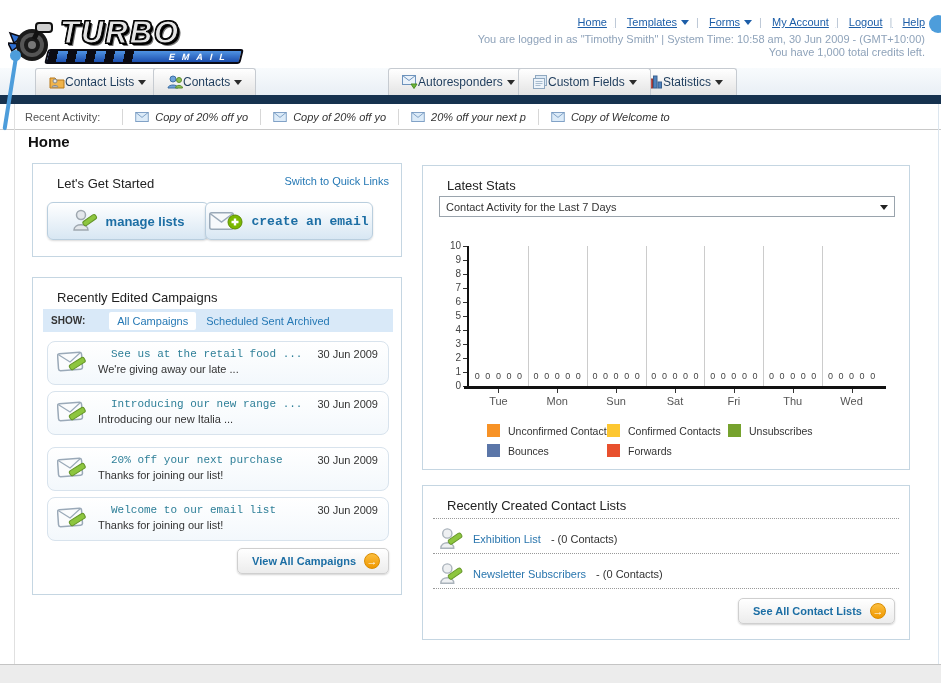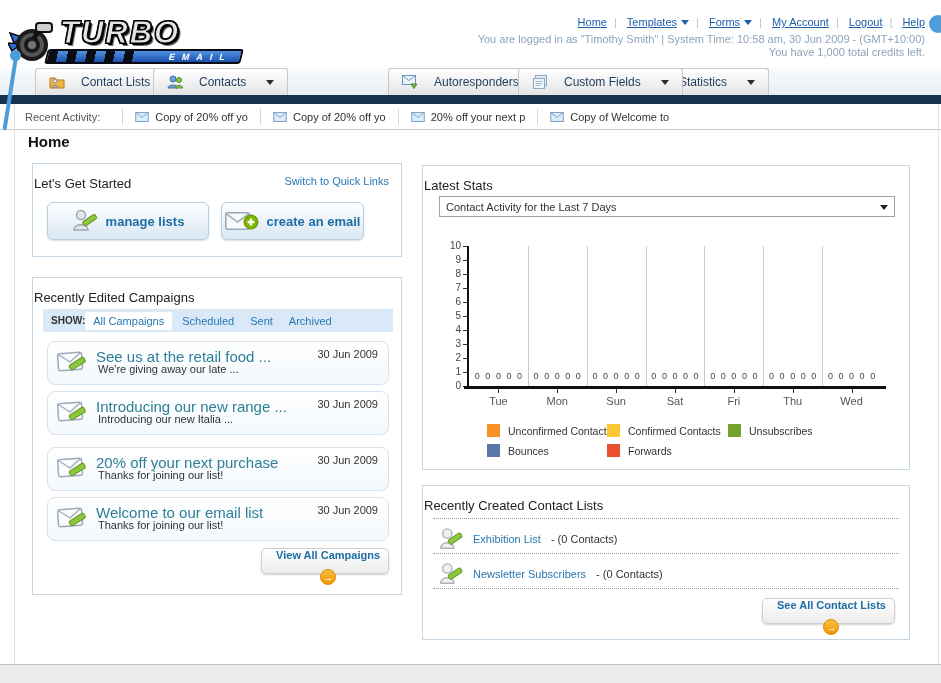--- a/index.html
+++ b/index.html
@@ -32,68 +32,68 @@
   #corner-dot { position:absolute; left:929px; top:3px; width:18px; height:18px; border-radius:50%; background:#4d9ddb; }
 
   
   #pin-dot { position:absolute; left:10px; top:50px; width:11px; height:11px; border-radius:50%; background:#4d9ddb; z-index:5; }
   #pin-line { position:absolute; left:14px; top:57px; width:4px; height:74px; background:#4d9ddb;
     transform:rotate(9deg); transform-origin:top center; border-radius:2px; z-index:5; }
 
   
   #tabbar { position:absolute; left:0; top:68px; width:941px; height:27px;
     background:linear-gradient(#f8fbfd,#e9eff5); }
-  .tab { position:absolute; top:0; height:27px; display:flex; align-items:center; gap:16px; padding:0 13px;
+  .tab { position:absolute; top:0; height:27px; display:flex; align-items:center; gap:0; padding:0 13px;
     background:linear-gradient(#ffffff,#e4e4e4); border:1px solid #c6cbd1; border-bottom:none;
     border-radius:3px 3px 0 0; font-size:12px; color:#1e3c5c; cursor:pointer; white-space:nowrap; }
   .tab .dd-arrow { border-top-color:#2b2b2b; border-left-width:4px; border-right-width:4px; }
   #navybar { position:absolute; left:0; top:95px; width:941px; height:9px; background:#16324f; }
 
   
   #activity { position:absolute; left:0; top:104px; width:941px; height:26px; background:#fff;
     border-bottom:1px solid #c9c9c9; display:flex; align-items:center; padding-left:25px; }
   #activity-label { font-size:11px; color:#555; margin-right:22px; }
   .act-item { display:flex; align-items:center; gap:6px; font-size:11px; color:#333;
-    padding:0 12px; border-left:1px solid #d7d7d7; height:16px; cursor:pointer; white-space:nowrap; }
+    padding:0 12px; border-left:1px solid #d7d7d7; height:16px; cursor:pointer; white-space:nowrap;font-style:italic; }
   .act-item:first-of-type { border-left:none; }
 
   .content-frame { position:absolute; left:14px; top:104px; width:925px; height:560px;
     border-left:1px solid #e0e0e0; border-right:1px solid #dce6ef; pointer-events:none; }
 
   
   #page-title { position:absolute; left:28px; top:133px; font-size:15px; font-weight:bold; color:#111; }
 
   .panel { position:absolute; background:#fff; border:1px solid #c5d6e2; }
-  .panel-title { position:absolute; left:1px; top:12px; font-size:13px; color:#222; }
+  .panel-title { position:absolute; left:24px; top:12px; font-size:13px; color:#222; }
 
   
   #panel-start { left:32px; top:163px; width:370px; height:94px; }
   #switch-link { position:absolute; right:12px; top:11px; font-size:11px; color:#2679b5; cursor:pointer; }
   .big-btn { position:absolute; top:38px; height:38px; display:flex; align-items:center; justify-content:center; gap:8px;
     background:linear-gradient(#ffffff,#d8e7f3); border:1px solid #b9cede; border-radius:6px;
     box-shadow:0 1px 2px rgba(0,0,0,.15); font-size:13px; font-weight:bold; color:#1c6ea4; cursor:pointer; }
   #btn-manage { left:14px; width:162px; }
-  #btn-create { left:188px; width:143px; }
+  #btn-create { left:172px; width:168px;font-family:Liberation Mono, monospace; }
 
   
   #panel-campaigns { left:32px; top:277px; width:370px; height:318px; }
   #filterbar { position:absolute; left:10px; top:31px; width:350px; height:23px; background:#d9e9f8;
     display:flex; align-items:center; font-size:11px; padding-left:8px; }
-  #filter-label { color:#333; font-size:10px; font-weight:bold; margin-right:0; }
-  .filter-link { color:#2679b5; cursor:pointer; margin-right:16px; }
+  #filter-label { color:#333; font-size:10px; font-weight:bold; margin-right:24px; }
+  .filter-link { color:#2679b5; cursor:pointer; margin-right:3px; }
   .filter-link.active { background:#fff; border-radius:2px; padding:3px 8px; margin-right:10px; }
   .camp-card { position:absolute; left:14px; width:342px; height:44px;
     background:linear-gradient(#ffffff,#f3f8fc); border:1px solid #d8e3ed; border-radius:8px; }
   .camp-icon { position:absolute; left:9px; top:9px; }
-  .camp-title { position:absolute; left:48px; top:6px; font-size:15px; color:#2e7f98; cursor:pointer; }
+  .camp-title { position:absolute; left:63px; top:6px; font-size:11px; color:#2e7f98; cursor:pointer;font-family:Liberation Mono, monospace; }
   .camp-sub { position:absolute; left:50px; top:21px; font-size:11px; color:#333; }
   .camp-date { position:absolute; right:10px; top:6px; font-size:11px; color:#333; }
   .pill-btn { position:absolute; height:26px; display:flex; align-items:center; gap:8px; padding:0 8px 0 14px;
     background:linear-gradient(#ffffff,#ececec); border:1px solid #cfcfcf; border-radius:5px;
-    box-shadow:0 1px 2px rgba(0,0,0,.18); font-size:11px; font-weight:bold; color:#1c6ea4; cursor:pointer;flex-direction:column; }
+    box-shadow:0 1px 2px rgba(0,0,0,.18); font-size:11px; font-weight:bold; color:#1c6ea4; cursor:pointer; }
   #btn-viewall { right:12px; top:270px; }
   .orange-circle { display:inline-flex; align-items:center; justify-content:center; width:16px; height:16px;
     border-radius:50%; background:linear-gradient(#fbbe3f,#f09800); border:1px solid #d98c00;
     color:#fff; font-size:11px; font-weight:bold; line-height:16px; }
 
   
   #panel-stats { left:422px; top:165px; width:488px; height:305px; }
   #stats-select { position:absolute; left:16px; top:30px; width:456px; height:21px; background:#fff;
     border:1px solid #9aa4ad; font-size:11px; color:#333; display:flex; align-items:center; padding-left:6px; cursor:pointer; }
   #stats-select .sel-arrow { position:absolute; right:6px; top:8px; width:0; height:0;

